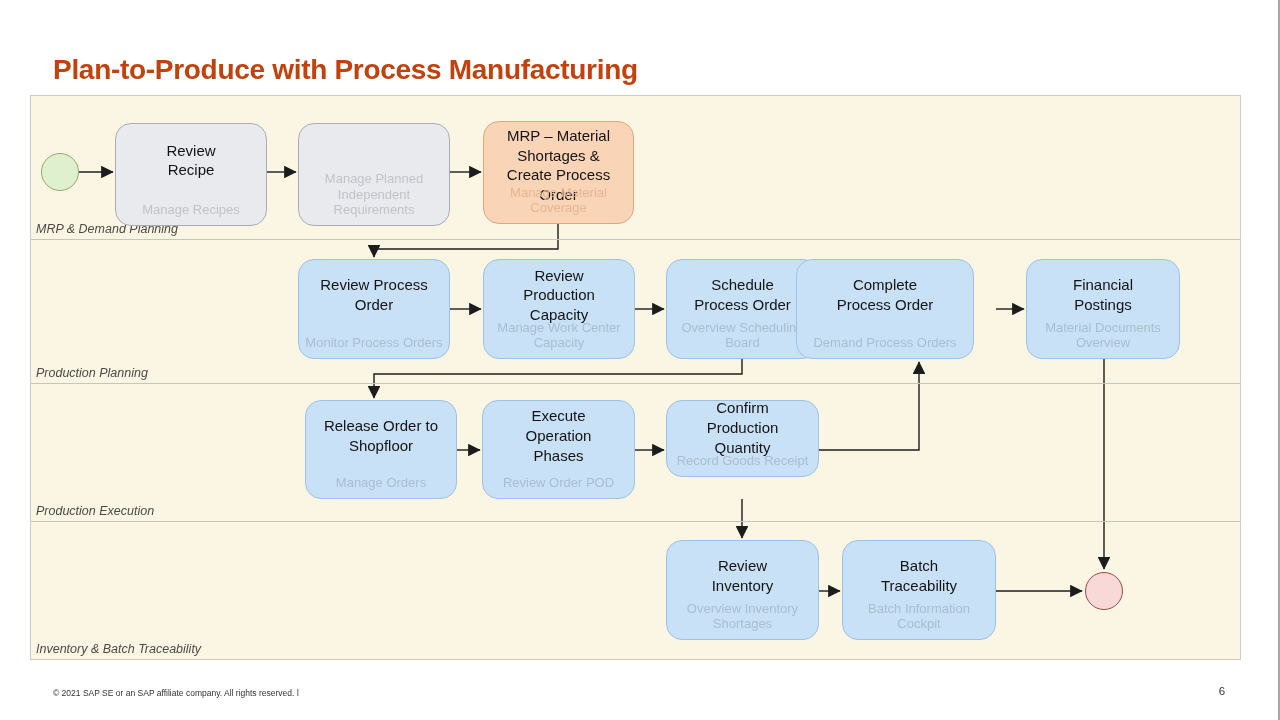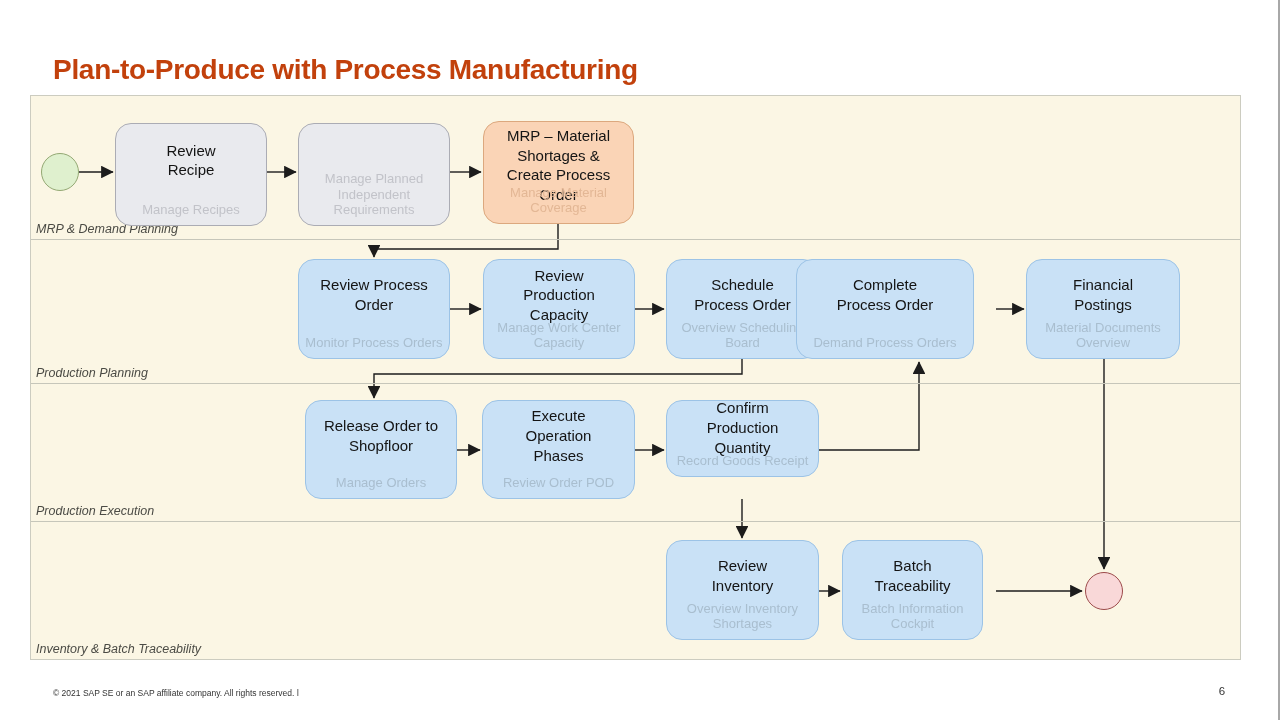--- a/index.html
+++ b/index.html
@@ -146,21 +146,21 @@
 Production
 Quantity</div>
       <div class="s">Record Goods Receipt</div>
     </div>
 
     <div class="node blue" style="left:635px; top:444px; width:153px; height:100px">
       <div class="t">Review
 Inventory</div>
       <div class="s">Overview Inventory Shortages</div>
     </div>
-    <div class="node blue" style="left:811px; top:444px; width:141px; height:100px">
+    <div class="node blue" style="left:811px; top:444px; width:154px; height:100px">
       <div class="t">Batch
 Traceability</div>
       <div class="s">Batch Information Cockpit</div>
     </div>
 
   </div>
 
   <div class="footer">© 2021 SAP SE or an SAP affiliate company. All rights reserved.  ǀ</div>
   <div class="page-number">6</div>
 

